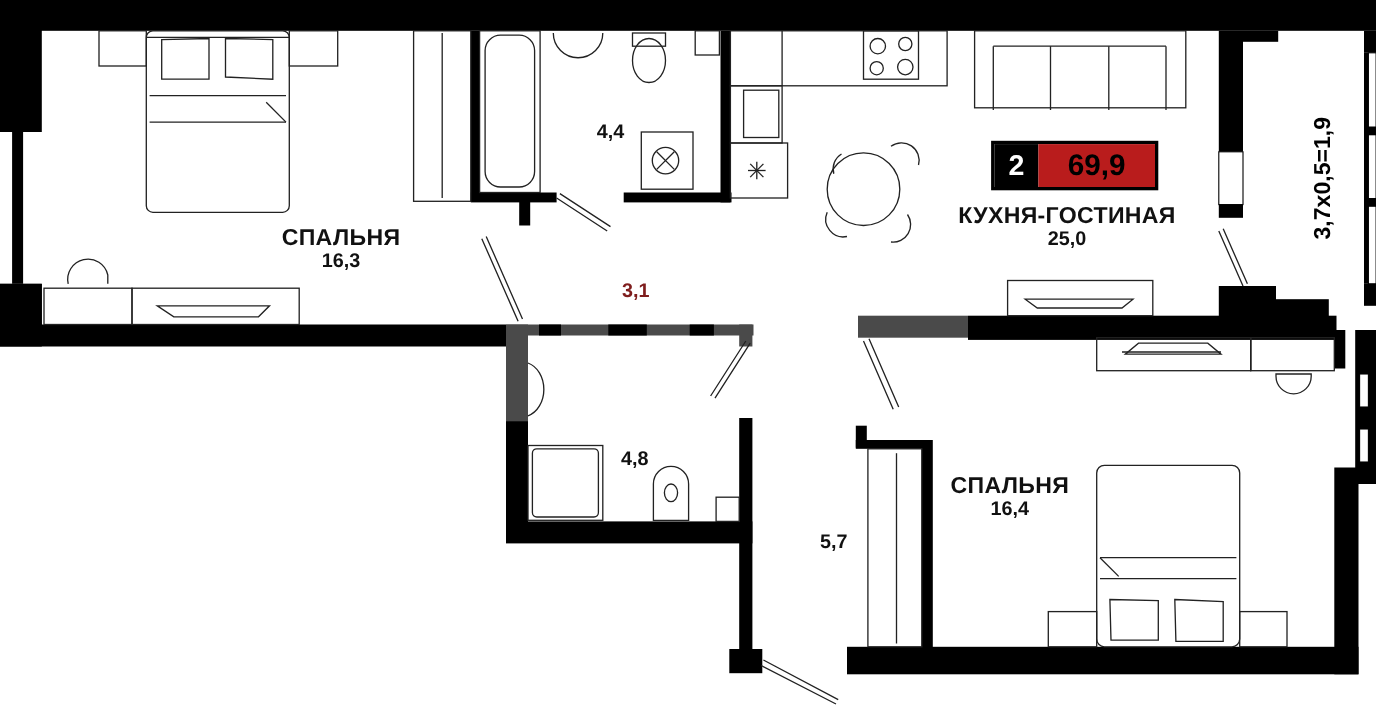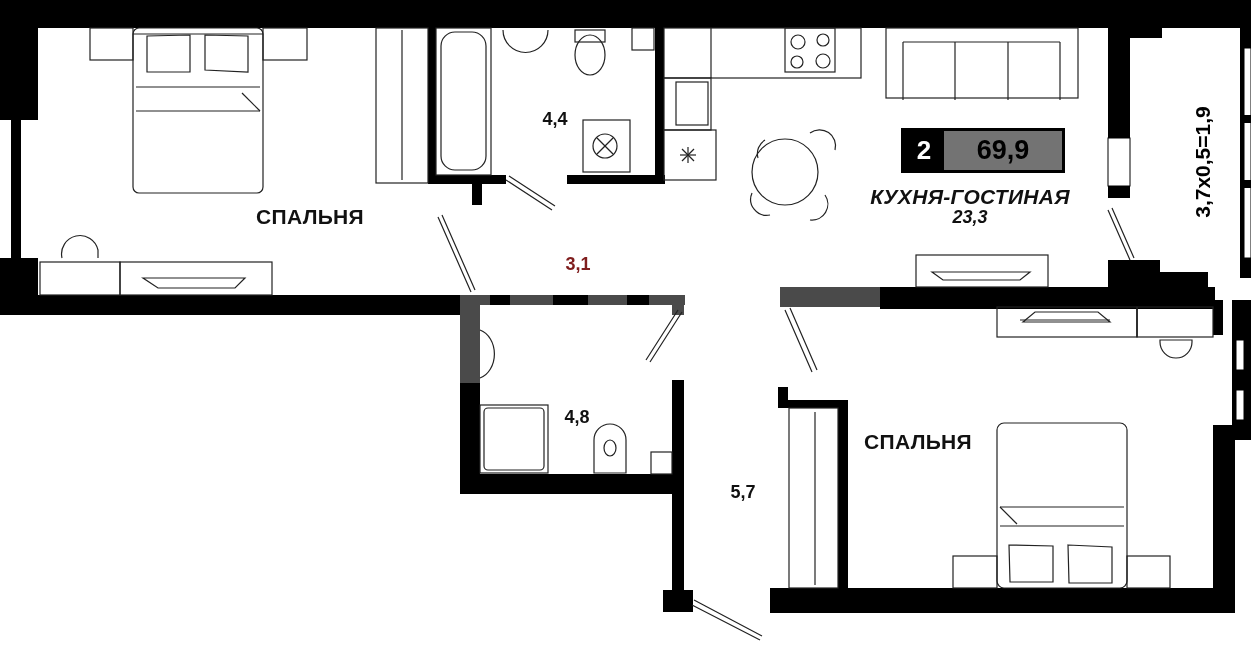--- a/index.html
+++ b/index.html
@@ -3,21 +3,21 @@
 <meta charset="utf-8">
 <style>
   html,body{margin:0;padding:0;background:#ffffff;}
   body{width:1251px;height:650px;position:relative;overflow:hidden;font-family:"Liberation Sans",sans-serif;}
   #plan{position:absolute;left:0;top:0;width:1251px;height:650px;}
   .lbl{position:absolute;font-family:"Liberation Sans",sans-serif;font-weight:bold;color:#111;text-align:center;line-height:1.1;white-space:nowrap;}
   .room-name{font-size:21px;letter-spacing:0.3px;}
   .room-area{font-size:18px;}
   .badge{position:absolute;left:901px;top:128px;height:45px;display:flex;border:3px solid #000;box-sizing:border-box;}
   .badge .rooms{background:#000;color:#fff;width:40px;display:flex;align-items:center;justify-content:center;font-weight:bold;font-size:26px;font-family:"Liberation Sans",sans-serif;}
-  .badge .total{background:#737373;color:#000;width:118px;display:flex;align-items:center;justify-content:center;font-weight:bold;font-size:27px;font-family:"Liberation Sans",sans-serif;text-align:center;}
+  .badge .total{background:#b91c1c;color:#000;width:106px;display:flex;align-items:center;justify-content:center;font-weight:bold;font-size:27px;font-family:"Liberation Sans",sans-serif;text-align:center;}
   .balcony-lbl{position:absolute;left:1128px;top:150px;width:150px;transform:rotate(-90deg);transform-origin:center;font-weight:bold;font-size:21px;text-align:center;font-family:"Liberation Sans",sans-serif;}
 </style>
 </head>
 <body>
 
 <svg id="plan" viewBox="0 0 1251 650" xmlns="http://www.w3.org/2000/svg">
 
   <g fill="#000">
 
     <rect x="0" y="0" width="1251" height="28"></rect>
@@ -178,37 +178,39 @@
     <path d="M475 290 L442 215 M471 292 L438 217"></path>
     <path d="M682 312 L650 362 M678 310 L646 360"></path>
     <path d="M785 310 L812 372 M790 308 L817 370"></path>
     <path d="M1108 210 L1130 260 M1112 208 L1134 258"></path>
     <path d="M692 605 L760 640 M694 600 L762 636"></path>
   </g>
 </svg>
 
 <div class="lbl" style="left:240px;top:205px;width:140px;">
   <div class="room-name">СПАЛЬНЯ</div>
+  <div class="room-area">16,3</div>
 </div>
 
 <div class="lbl room-area" style="left:530px;top:110px;width:50px;">4,4</div>
 
 <div class="badge">
   <div class="rooms">2</div>
   <div class="total">69,9</div>
 </div>
 
-<div class="lbl" style="left:855px;top:185px;width:230px;font-style:italic;">
+<div class="lbl" style="left:855px;top:185px;width:230px;">
   <div class="room-name">КУХНЯ-ГОСТИНАЯ</div>
-  <div class="room-area">23,3</div>
+  <div class="room-area">25,0</div>
 </div>
 
 <div class="balcony-lbl">3,7x0,5=1,9</div>
 
 <div class="lbl room-area" style="left:553px;top:255px;width:50px;color:#7f1d1d;">3,1</div>
 
 <div class="lbl room-area" style="left:552px;top:408px;width:50px;">4,8</div>
 
-<div class="lbl room-area" style="left:718px;top:483px;width:50px;">5,7</div>
+<div class="lbl room-area" style="left:733px;top:483px;width:50px;">5,7</div>
 
 <div class="lbl" style="left:848px;top:430px;width:140px;">
   <div class="room-name">СПАЛЬНЯ</div>
+  <div class="room-area">16,4</div>
 </div>
 
 </body></html>

